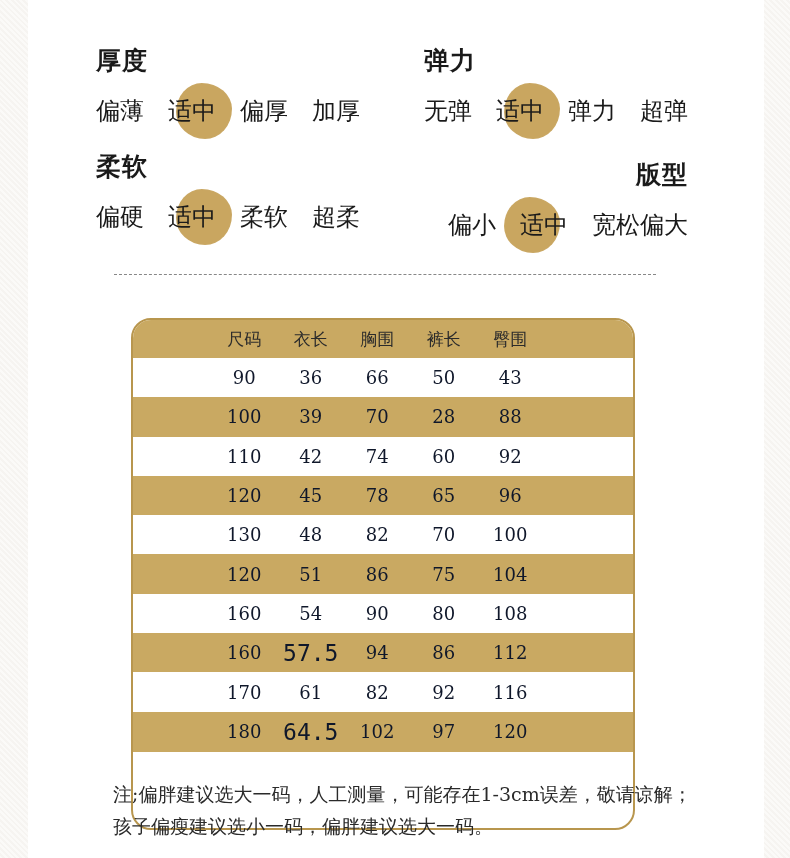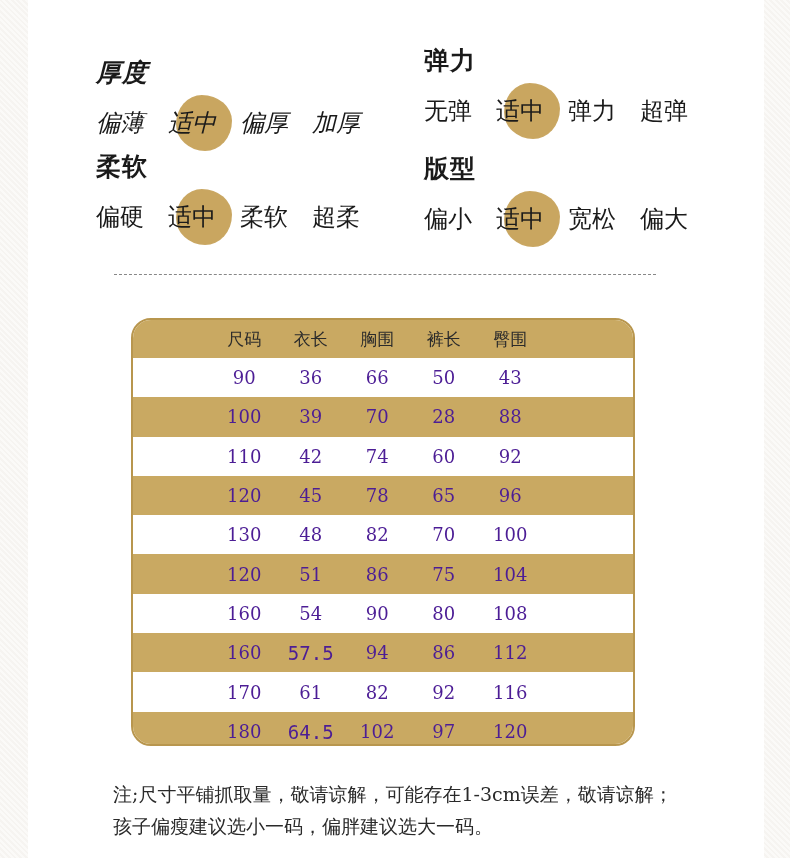--- a/index.html
+++ b/index.html
@@ -22,40 +22,40 @@
   .opt.active::before {
     content: ""; position: absolute; left: 50%; top: 50%;
     width: 54px; height: 54px; transform: translate(-50%, -50%);
     background: #c9a660; border-radius: 46% 54% 48% 52% / 52% 46% 54% 48%;
     box-shadow: 0 0 0 1px #caa864;
     z-index: 0;
   }
   .divider { position: absolute; left: 114px; top: 274px; width: 542px;
     border-top: 1px dashed #555; opacity: 0.7; }
 
-  .size-table { position: absolute; left: 131px; top: 318px; width: 504px; height: 428px;
+  .size-table { position: absolute; left: 131px; top: 318px; width: 504px; height: 512px;
     border: 2px solid #b8964e; border-radius: 20px; overflow: hidden; box-sizing: border-box;
     background: #ffffff; }
   .row { display: flex; align-items: center; height: 39.3px; }
   .row.hdr { height: 38px; background: #c9a962; }
   .row.gold { background: #c9a962; }
-  .cell { width: 66.5px; text-align: center; font-size: 18px; color: #4c1d95; }
+  .cell { width: 66.5px; text-align: center; font-size: 18px; color: #0f172a; }
   .cell:first-child { margin-left: 78px; }
   .hdr .cell { font-size: 17px; color: #2b2b2b; }
-  .mono { font-family: "DejaVu Sans Mono", "Liberation Mono", monospace; font-size: 19px; }
+  .mono { font-family: "DejaVu Sans Mono", "Liberation Mono", monospace; font-size: 23px; }
 
   .note { position: absolute; left: 113px; top: 778px; font-size: 19px; line-height: 32px; color: #2a2a2a; }
 </style>
 </head>
 <body>
 
 <div class="edge left"></div>
 <div class="edge right"></div>
 
-<div class="attr-group" style="left:96px;top:58px;font-style:italic;">
+<div class="attr-group" style="left:96px;top:46px;">
   <div class="attr-title">厚度</div>
   <div class="options">
     <div class="opt" style="width:72px"><span>偏薄</span></div>
     <div class="opt active" style="width:72px"><span>适中</span></div>
     <div class="opt" style="width:72px"><span>偏厚</span></div>
     <div class="opt"><span>加厚</span></div>
   </div>
 </div>
 
 <div class="attr-group" style="left:424px;top:46px;">
@@ -71,21 +71,21 @@
 <div class="attr-group" style="left:96px;top:152px;">
   <div class="attr-title">柔软</div>
   <div class="options">
     <div class="opt" style="width:72px"><span>偏硬</span></div>
     <div class="opt active" style="width:72px"><span>适中</span></div>
     <div class="opt" style="width:72px"><span>柔软</span></div>
     <div class="opt"><span>超柔</span></div>
   </div>
 </div>
 
-<div class="attr-group" style="left:424px;top:154px;">
+<div class="attr-group" style="left:424px;top:160px;text-align:right;">
   <div class="attr-title">版型</div>
   <div class="options">
     <div class="opt" style="width:72px"><span>偏小</span></div>
     <div class="opt active" style="width:72px"><span>适中</span></div>
     <div class="opt" style="width:72px"><span>宽松</span></div>
     <div class="opt"><span>偏大</span></div>
   </div>
 </div>
 
 <div class="divider"></div>
@@ -164,15 +164,15 @@
   <div class="row gold" style="height:40px">
     <div class="cell">180</div>
     <div class="cell mono">64.5</div>
     <div class="cell">102</div>
     <div class="cell">97</div>
     <div class="cell">120</div>
   </div>
 </div>
 
 <div class="note">
-  <div>注;尺寸平铺抓取量，敬请谅解，可能存在1-3cm误差，敬请谅解；</div>
+  <div>注;偏胖建议选大一码，人工测量，可能存在1-3cm误差，敬请谅解；</div>
   <div>孩子偏瘦建议选小一码，偏胖建议选大一码。</div>
 </div>
 
 </body></html>

